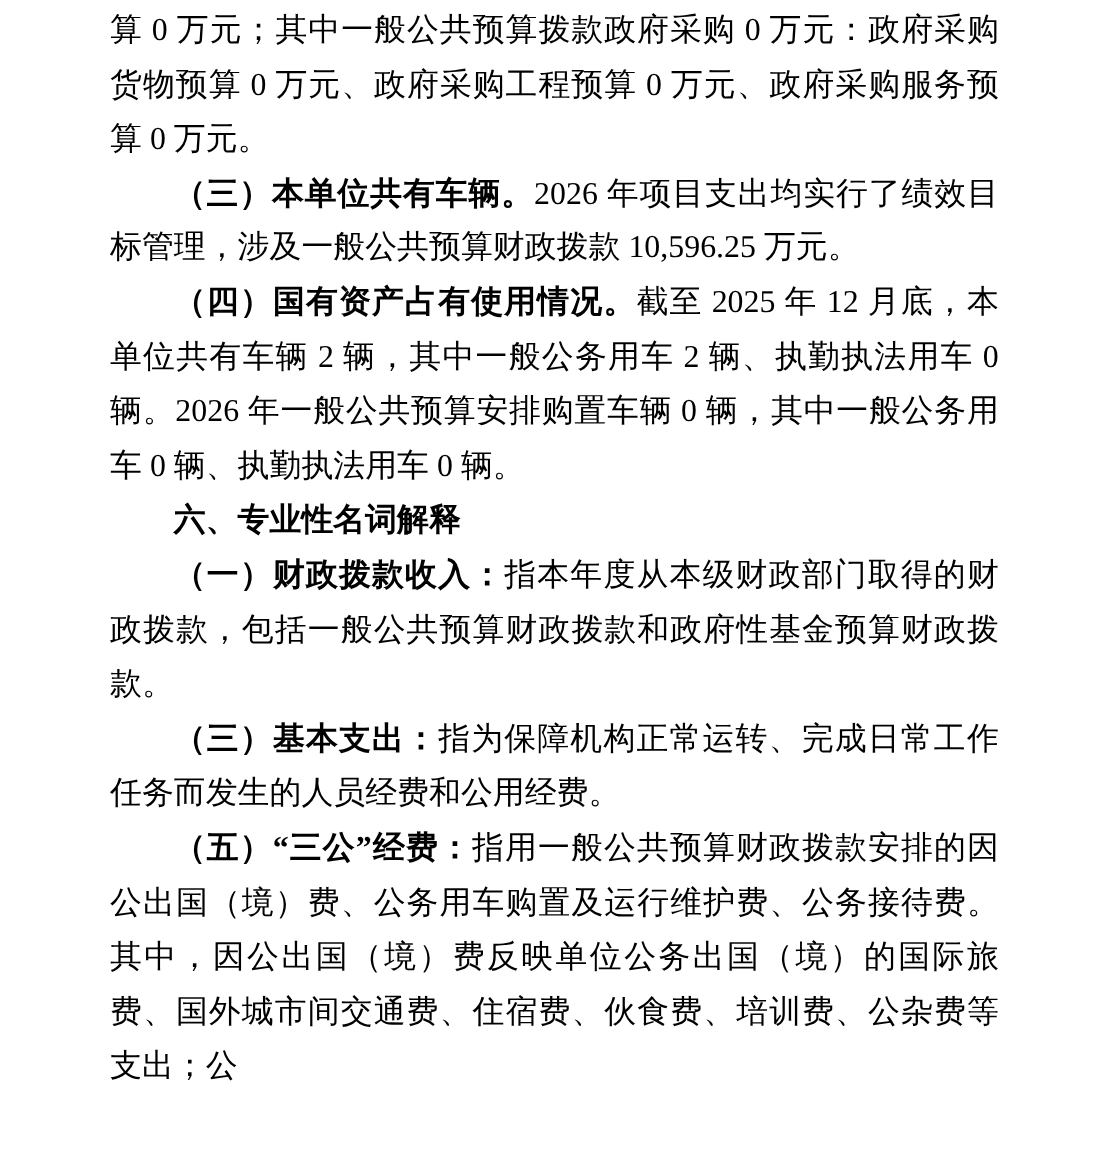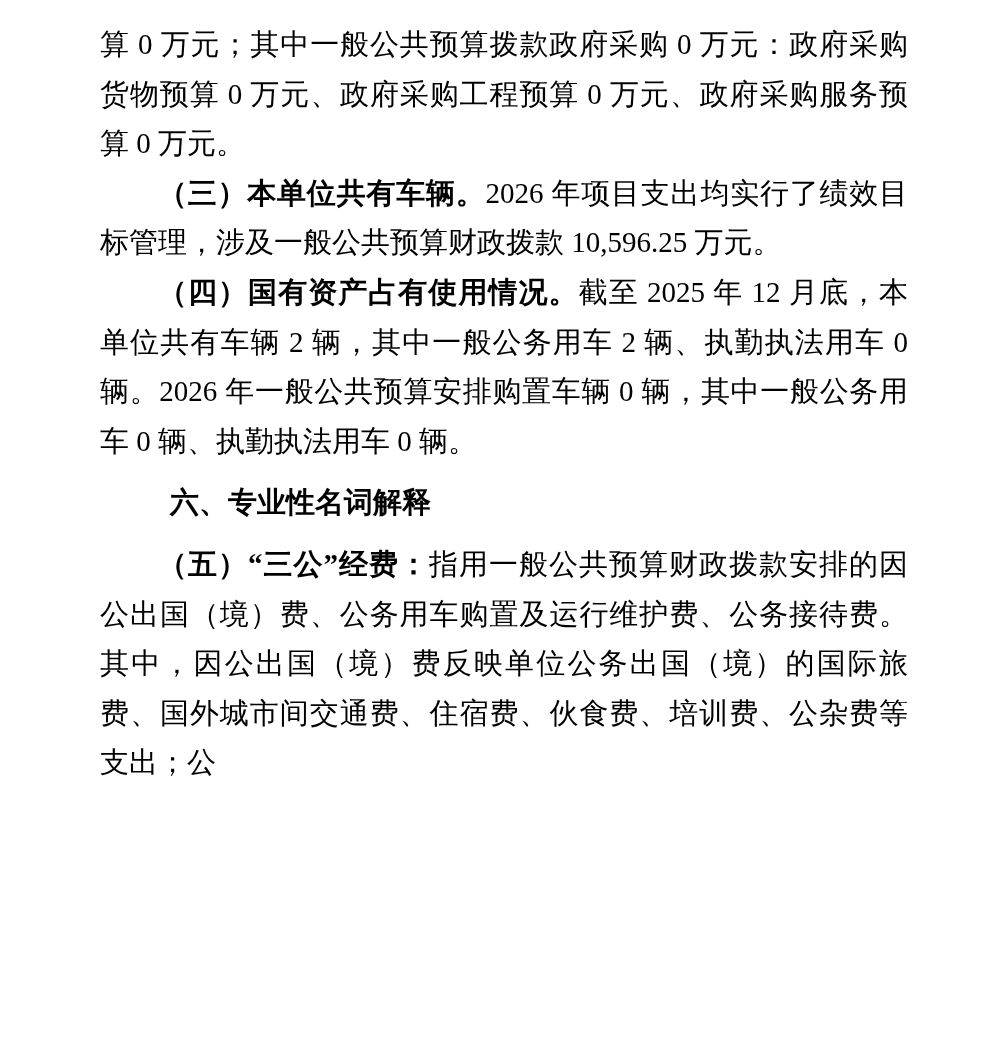--- a/index.html
+++ b/index.html
@@ -9,42 +9,42 @@
   }
   body {
     width: 1000px;
     height: 1058px;
     overflow: hidden;
   }
   .page {
     box-sizing: border-box;
     width: 1000px;
     height: 1058px;
-    padding: 20px 92px 0 100px;
+    padding: 3px 92px 0 100px;
     background: #ffffff;
     color: #000000;
     font-family: "Liberation Serif", "DejaVu Serif", serif;
     font-size: 29px;
     line-height: 49.6px;
     text-align: justify;
     text-justify: inter-character;
   }
   .para {
     margin: 0;
     padding: 0;
     text-indent: 2em;
   }
   .para.continuation {
     text-indent: 0;
   }
   .lead {
     font-weight: bold;
   }
   .section-heading {
-    margin: 12px;
+    margin: 0;
     padding: 0;
     text-indent: 2em;
     font-family: "Liberation Sans", "DejaVu Sans", sans-serif;
     font-weight: bold;
     font-size: 29px;
     line-height: 49.6px;
     text-align: left;
   }
 </style>
 </head>
@@ -53,19 +53,21 @@
 <div class="page">
 
   <p class="para continuation"><span>算 0 万元；其中一般公共预算拨款政府采购 0 万元：政府采购货物预算 0 万元、政府采购工程预算 0 万元、政府采购服务预算 0 万元。</span></p>
 
   <p class="para"><span class="lead">（三）本单位共有车辆。</span><span>2026 年项目支出均实行了绩效目标管理，涉及一般公共预算财政拨款 10,596.25 万元。</span></p>
 
   <p class="para"><span class="lead">（四）国有资产占有使用情况。</span><span>截至 2025 年 12 月底，本单位共有车辆 2 辆，其中一般公务用车 2 辆、执勤执法用车 0 辆。2026 年一般公共预算安排购置车辆 0 辆，其中一般公务用车 0 辆、执勤执法用车 0 辆。</span></p>
 
   <h2 class="section-heading">六、专业性名词解释</h2>
 
+  <p class="para"><span class="lead">（一）财政拨款收入：</span><span>指本年度从本级财政部门取得的财政拨款，包括一般公共预算财政拨款和政府性基金预算财政拨款。</span></p>
 
 
+  <p class="para"><span class="lead">（三）基本支出：</span><span>指为保障机构正常运转、完成日常工作任务而发生的人员经费和公用经费。</span></p>
 
 
   <p class="para"><span class="lead">（五）“三公”经费：</span><span>指用一般公共预算财政拨款安排的因公出国（境）费、公务用车购置及运行维护费、公务接待费。其中，因公出国（境）费反映单位公务出国（境）的国际旅费、国外城市间交通费、住宿费、伙食费、培训费、公杂费等支出；公</span></p>
 
 </div>
 
 </body></html>

